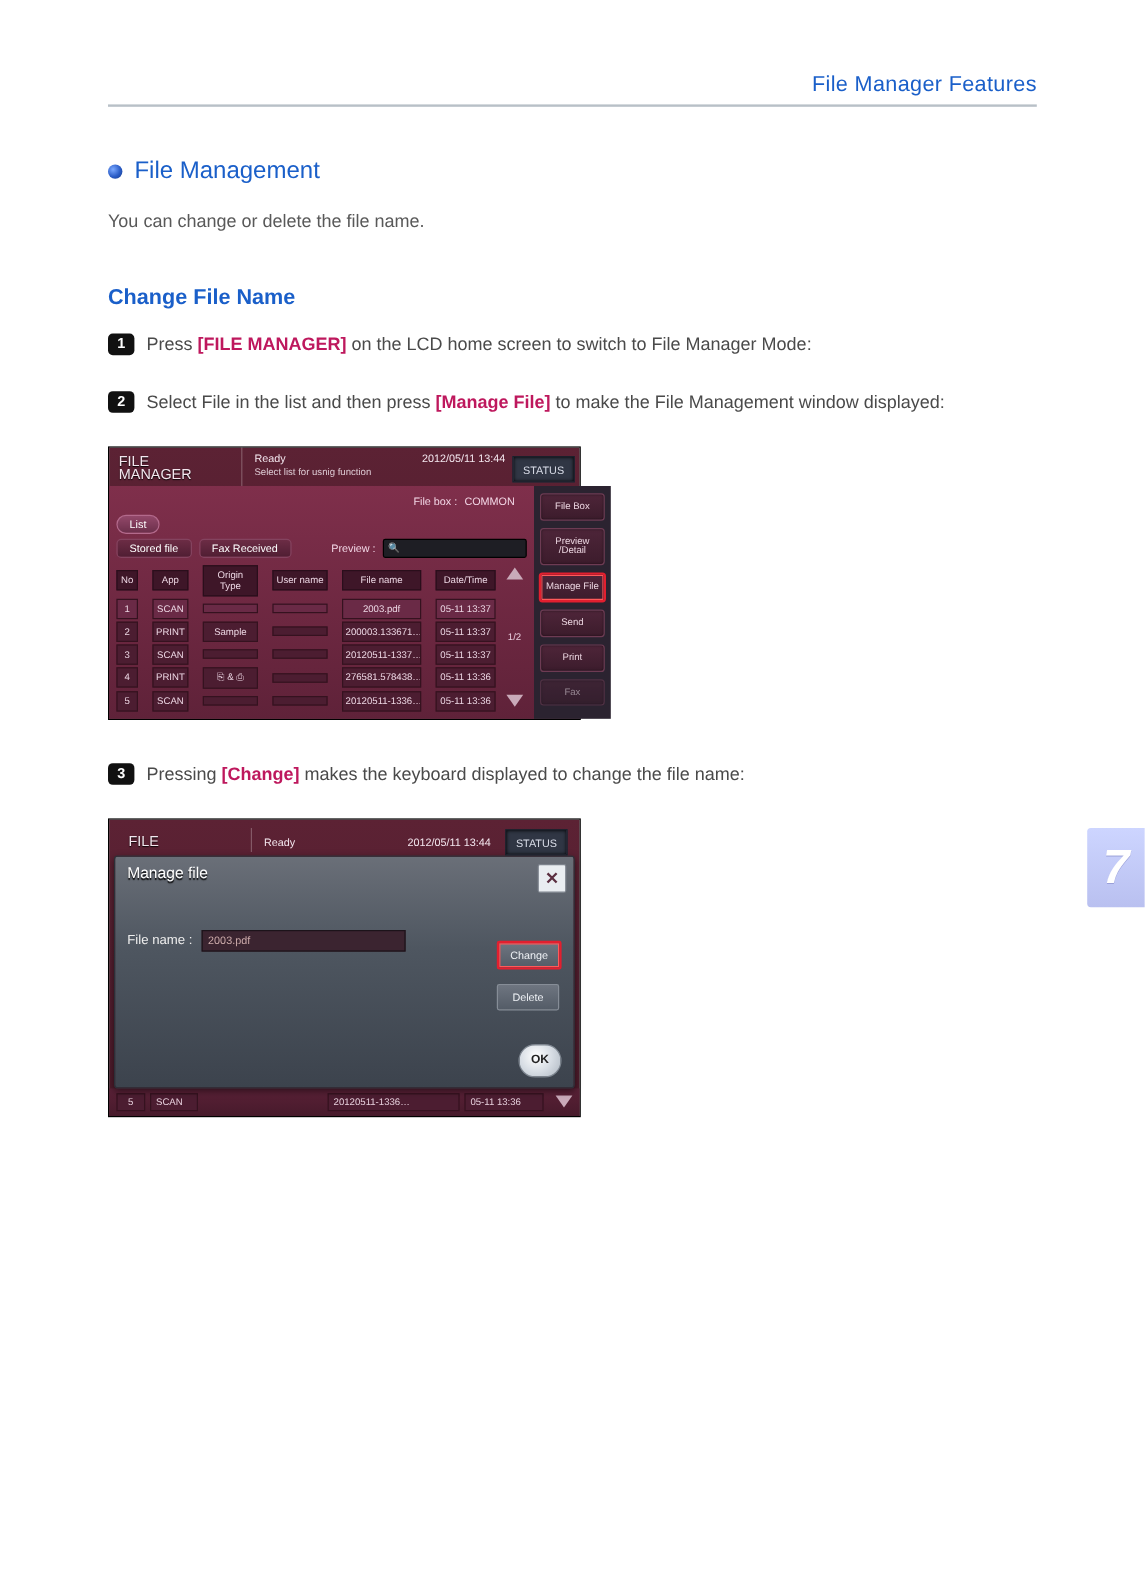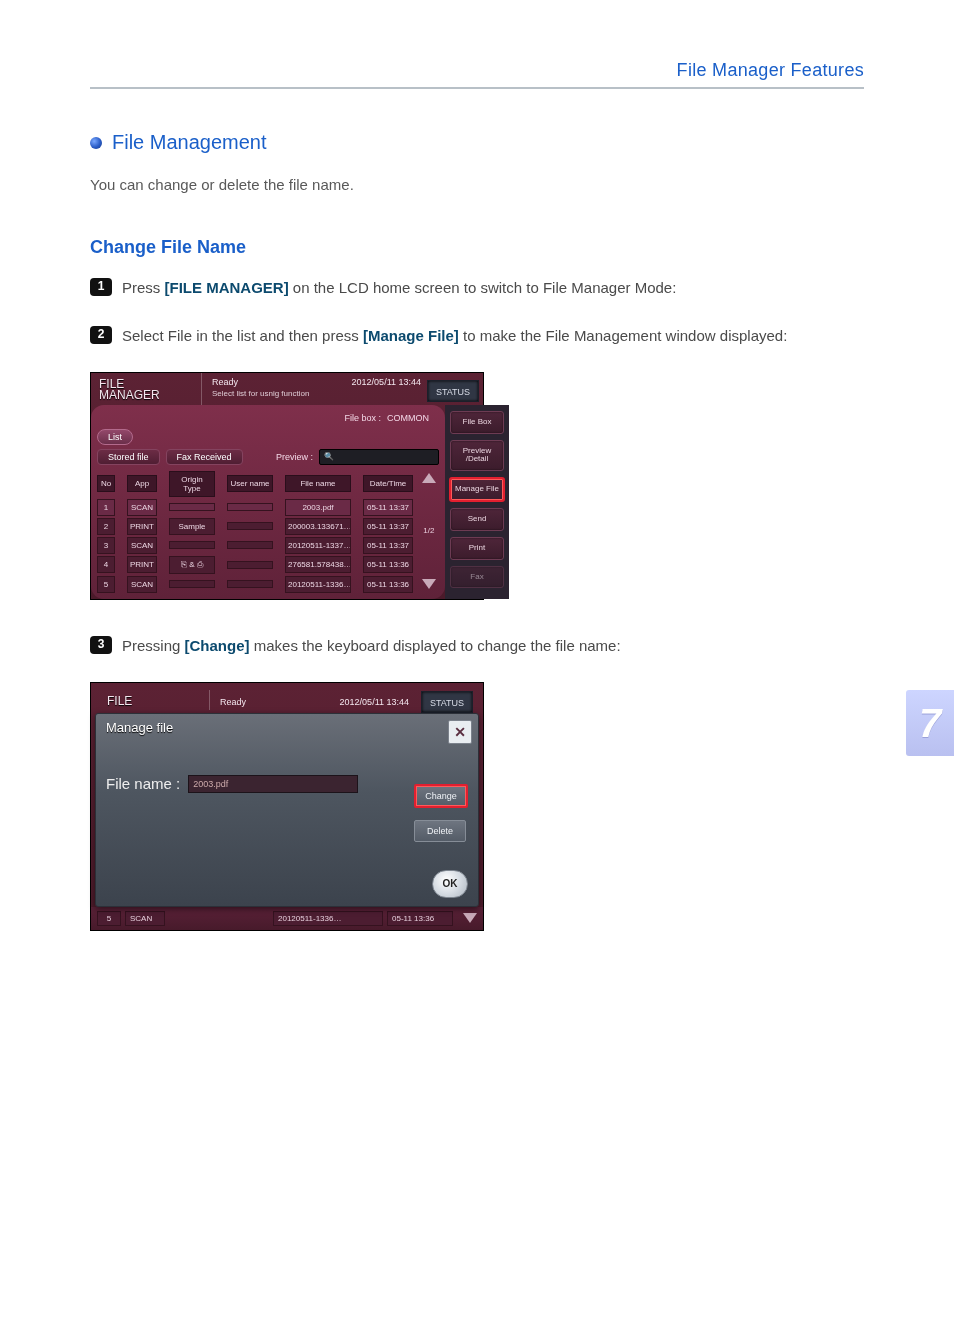--- a/index.html
+++ b/index.html
@@ -73,21 +73,21 @@
     width: 22px;
     height: 18px;
     border-radius: 4px;
     background: #111;
     color: #fff;
     font-size: 12px;
     font-weight: bold;
     margin-top: 2px;
     flex: 0 0 auto;
   }
-  .step .bold { font-weight: bold; color: #0c4a6e; }
+  .step .bold { font-weight: bold; color: #be185d; }
 
   
   .shot-wrap { display: flex; justify-content: flex-start; margin: 6px 0 34px 0; }
   .shot1 {
     width: 392px;
     background: linear-gradient(#5c2234, #4b1a2a);
     color: #f3e6ee;
     font-size: 9px;
     border: 1px solid #000;
   }
@@ -122,21 +122,20 @@
     padding: 6px 4px 4px 4px;
     width: 42px;
     text-align: center;
     box-shadow: inset 0 0 3px #000;
   }
   .s1-body { display: flex; }
   .s1-left {
     flex: 1;
     background: linear-gradient(#7f2f4b, #5f2239);
     padding: 6px 6px 0 6px;
-    border-radius: 13px;
   }
   .s1-right {
     width: 62px;
     background: #2b2330;
     padding: 6px 4px 4px 4px;
     display: flex;
     flex-direction: column;
     gap: 6px;
     align-items: center;
   }
@@ -246,21 +245,21 @@
     min-height: 178px;
     box-shadow: 0 2px 6px rgba(0,0,0,.5);
   }
   .dlg-title { font-size: 13px; color:#fff; text-shadow:0 1px 1px #000; margin-bottom: 40px; }
   .close-x {
     position:absolute; top:6px; right:6px;
     width:22px;height:22px;background:#e9edf1;border:1px solid #7c828c;border-radius:2px;
     display:flex;align-items:center;justify-content:center;color:#5a2e40;font-weight:bold;font-size:14px;
   }
   .fn-row{ display:flex; align-items:center; gap:8px; margin-top:8px; }
-  .fn-row .lbl{ color:#eee; font-size:15px; }
+  .fn-row .lbl{ color:#eee; font-size:11px; }
   .fn-input{
     flex:0 0 160px; height:16px; background:#3b2430; border:1px solid #1c131a;
     color:#caa; font-size:9px; padding:0 4px; display:flex; align-items:center;
   }
   .btn-col{ position:absolute; right:10px; top:70px; display:flex; flex-direction:column; gap:12px; }
   .dlg-btn{
     width:46px; padding:5px 2px; text-align:center; font-size:9px;
     background:linear-gradient(#6e7580,#545c67); border:1px solid #868d97; color:#eef1f5; border-radius:2px;
   }
   .dlg-btn.hi{ border:2px solid #e21f2f; box-shadow:0 0 0 1px #ff5a5a inset; }

